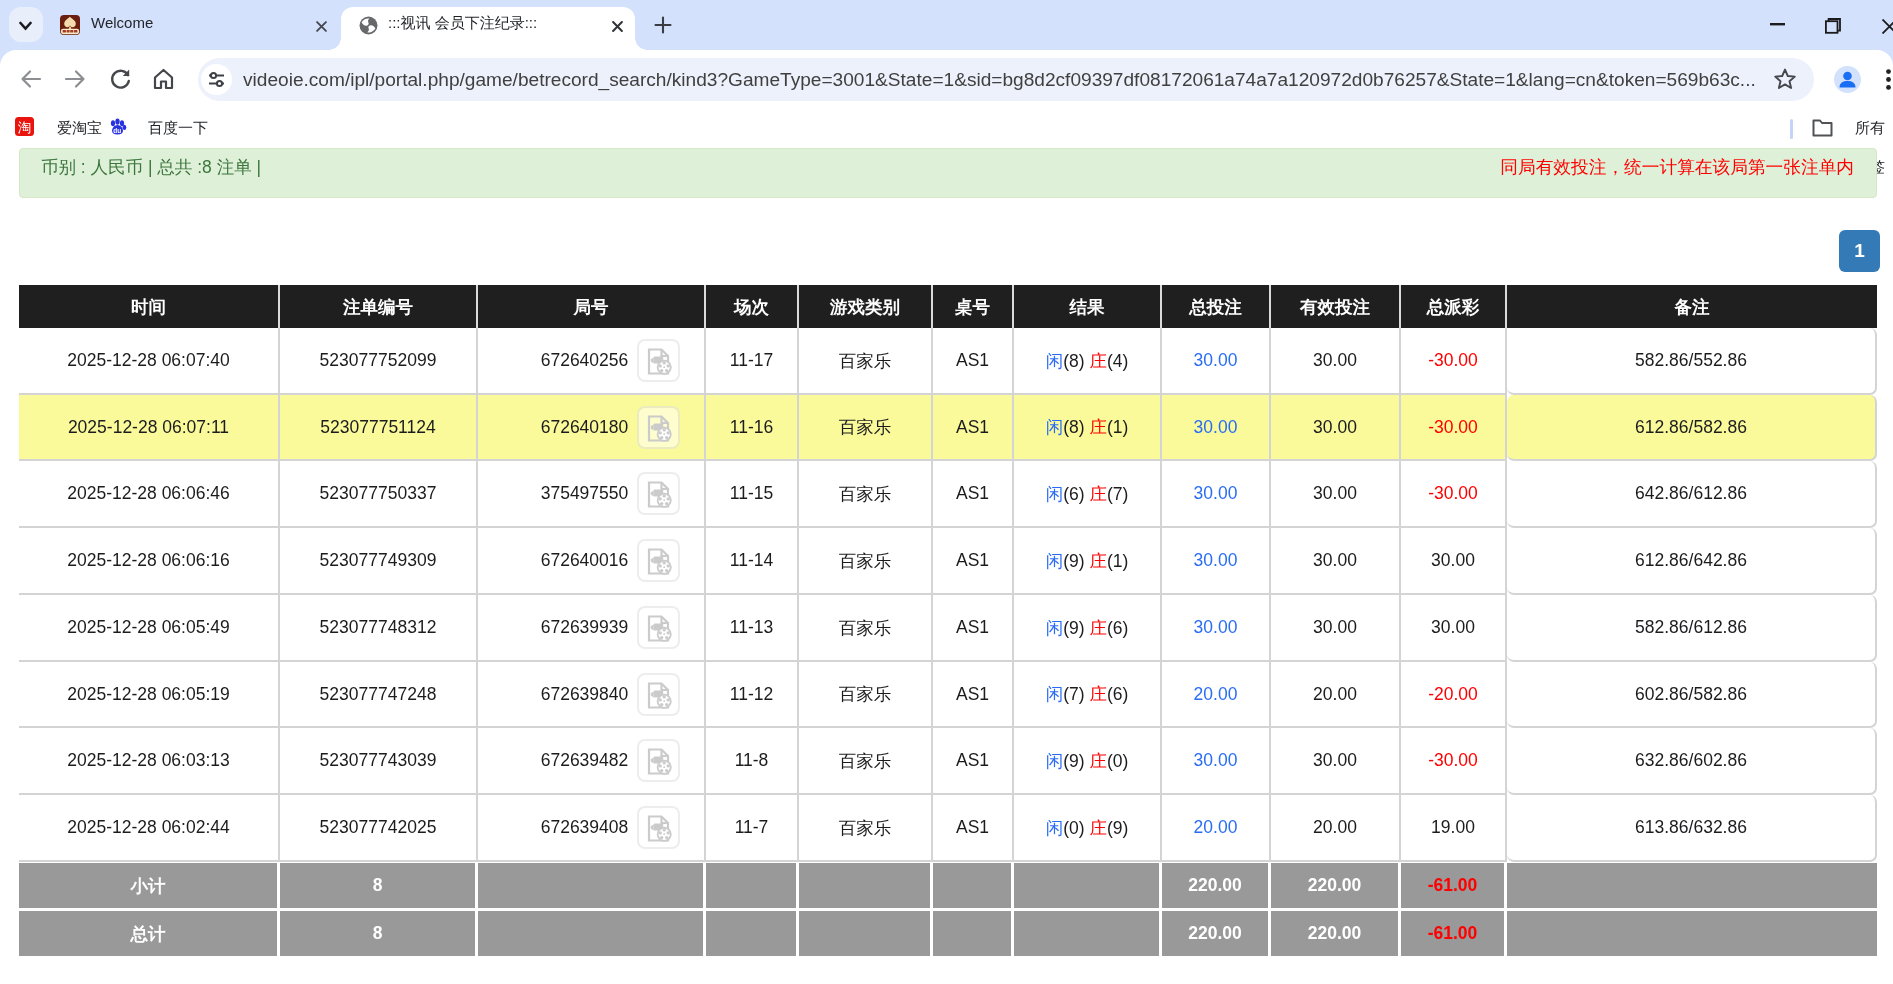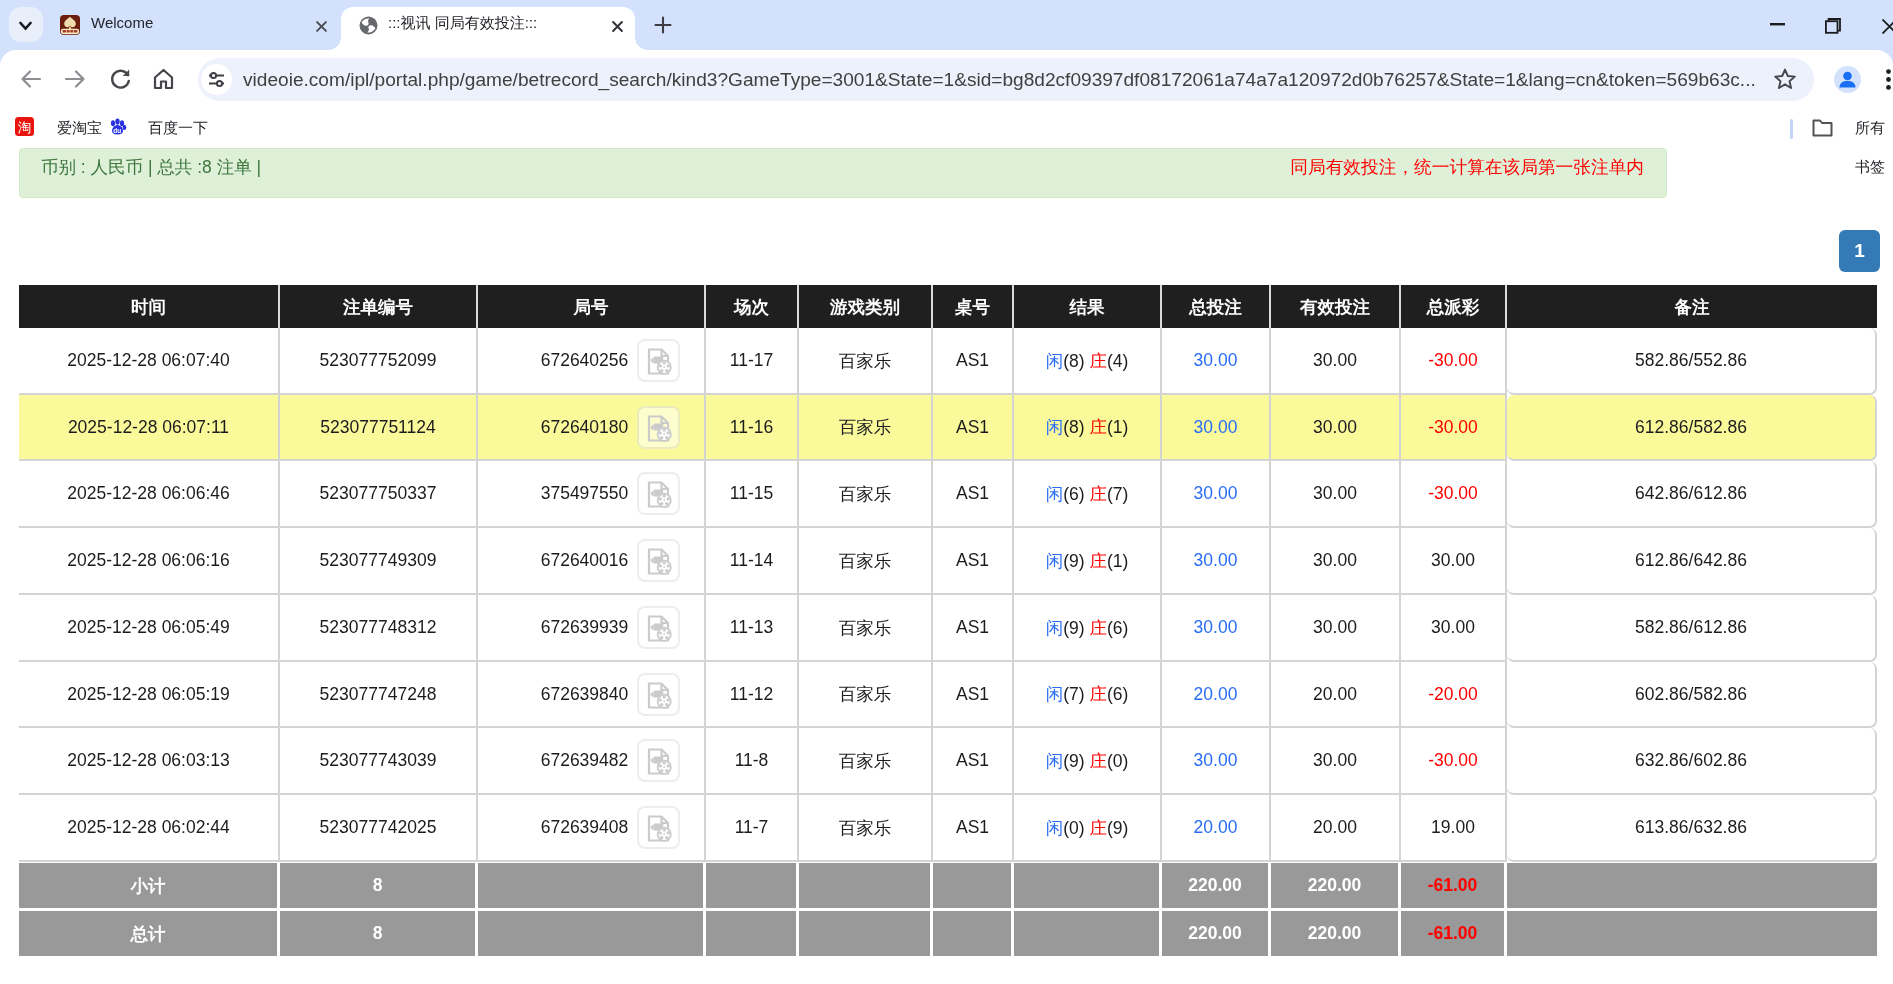--- a/index.html
+++ b/index.html
@@ -24,21 +24,21 @@
   
   #pill { position:absolute; left:198px; top:58px; width:1616px; height:43px; border-radius:22px; background:#edf1fb; }
   #urltext { position:absolute; left:243px; top:58px; height:43px; line-height:43px; font-size:19.1px; color:#404040; letter-spacing:0px; }
   #tunecirc { position:absolute; left:201px; top:64px; width:31px; height:31px; border-radius:50%; background:#fff; }
 
   
   .bkicon { position:absolute; top:117px; width:19px; height:19px; }
   .bktext { position:absolute; top:108px; height:40px; line-height:39px; font-size:15px; color:#222428;margin-left:14px; }
 
   
-  #banner { position:absolute; left:19px; top:148px; width:1648px; height:50px; background:#dff0d8;
+  #banner { position:absolute; left:19px; top:148px; width:1858px; height:50px; background:#dff0d8;
             border:1px solid #d6e9c6; border-radius:4px; }
   #banner .lft { position:absolute; left:21px; top:0; height:48px; line-height:36px; font-size:17.5px; color:#3c763d; }
   #banner .rgt { position:absolute; right:22px; top:0; height:48px; line-height:36px; font-size:17.7px; color:#ff0000; }
 
   #pag1 { position:absolute; left:1839px; top:230px; width:41px; height:42px; background:#337ab7; border-radius:6px;
           color:#fff; font-size:19px; font-weight:bold; text-align:center; line-height:42px; }
 
   table#bt { position:absolute; left:19px; top:285px; width:1858px; border-collapse:separate; border-spacing:0;
              table-layout:fixed; font-size:17.5px; color:#1c1c1e; }
   #bt thead th { background:#1f1f1f; color:#fff; font-weight:bold; height:43px; font-size:17.5px;
@@ -89,21 +89,21 @@
     <path d="M3.5 3.5 L13.5 13.5 M13.5 3.5 L3.5 13.5" stroke="#46484d" stroke-width="2.1" stroke-linecap="round"></path>
   </svg>
 
 <div id="activetab"></div>
 
 <svg class="abs" style="left:359px; top:16px;" width="19" height="19" viewBox="0 0 19 19">
   <circle cx="9.5" cy="9.5" r="9" fill="#67686c"></circle>
   <path d="M2.6 6.2 C4.4 3.4 7.6 1.8 10.6 2.6 C9.2 3.6 8.6 5 9.4 6.6 C10 7.8 9.6 9 8.4 9.4 C6.2 10.2 3.8 9 2.6 6.2 Z" fill="#fff"></path>
   <path d="M16.4 12.6 C14.6 15.6 11.2 17.2 8.2 16.2 C9.6 15.2 10.4 13.8 9.6 12.2 C9 11 9.6 9.8 10.8 9.4 C13 8.7 15.4 10 16.4 12.6 Z" fill="#fff"></path>
 </svg>
-<div class="tabtitle" style="left:388px; color:#1d1f24;">:::视讯 同局有效投注:::</div>
+<div class="tabtitle" style="left:388px; color:#1d1f24;">:::视讯 会员下注纪录:::</div>
 <svg class="tabx" style="left:610px; top:19px;" viewBox="0 0 17 17">
     <path d="M3.5 3.5 L13.5 13.5 M13.5 3.5 L3.5 13.5" stroke="#313338" stroke-width="2.3" stroke-linecap="round"></path>
   </svg>
 <svg class="abs" style="left:654px; top:16px;" width="18" height="18" viewBox="0 0 18 18">
     <path d="M9 1.5 V16.5 M1.5 9 H16.5" stroke="#3b3d42" stroke-width="2.1" stroke-linecap="round"></path>
   </svg>
 
 <svg class="abs" style="left:1770px; top:23px;" width="15" height="3" viewBox="0 0 15 3">
     <rect width="15" height="2.4" fill="#1b1b1b"></rect>
   </svg>

